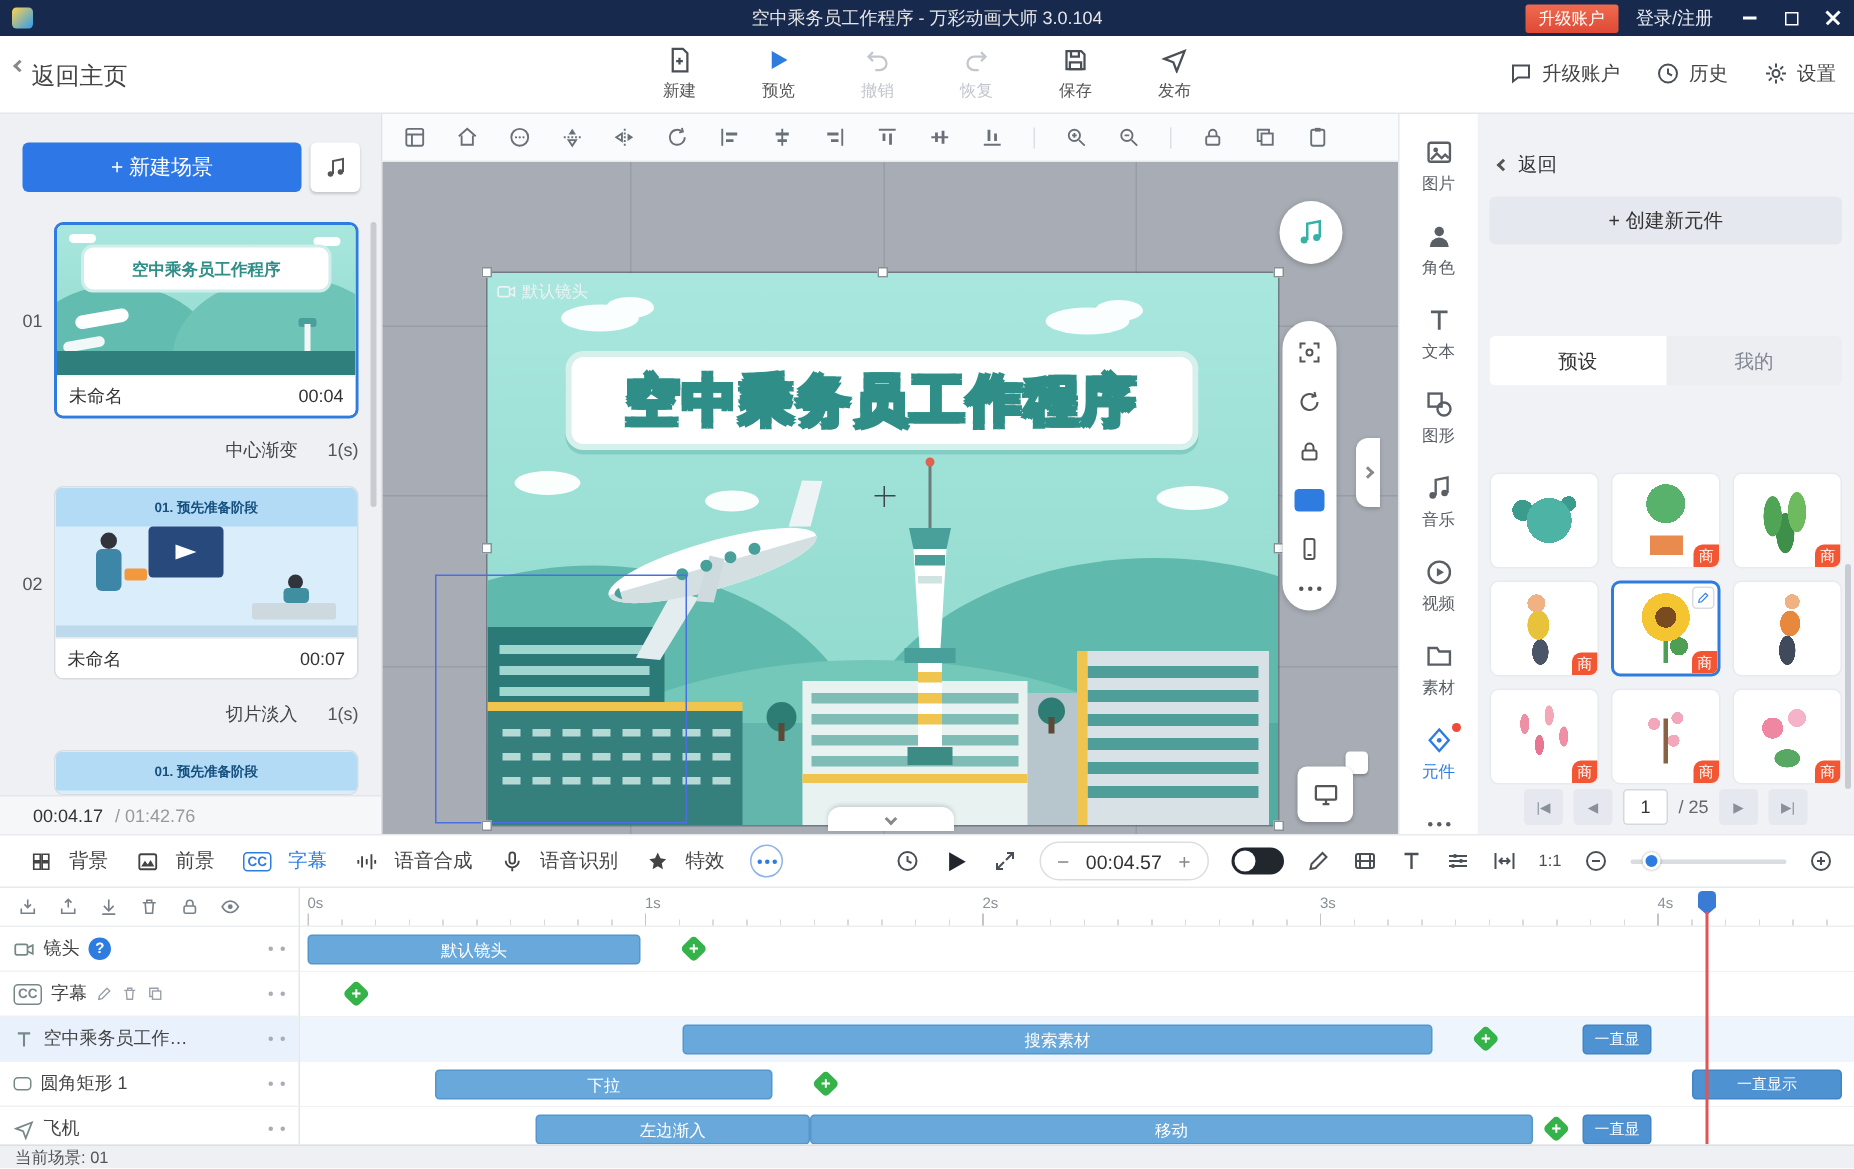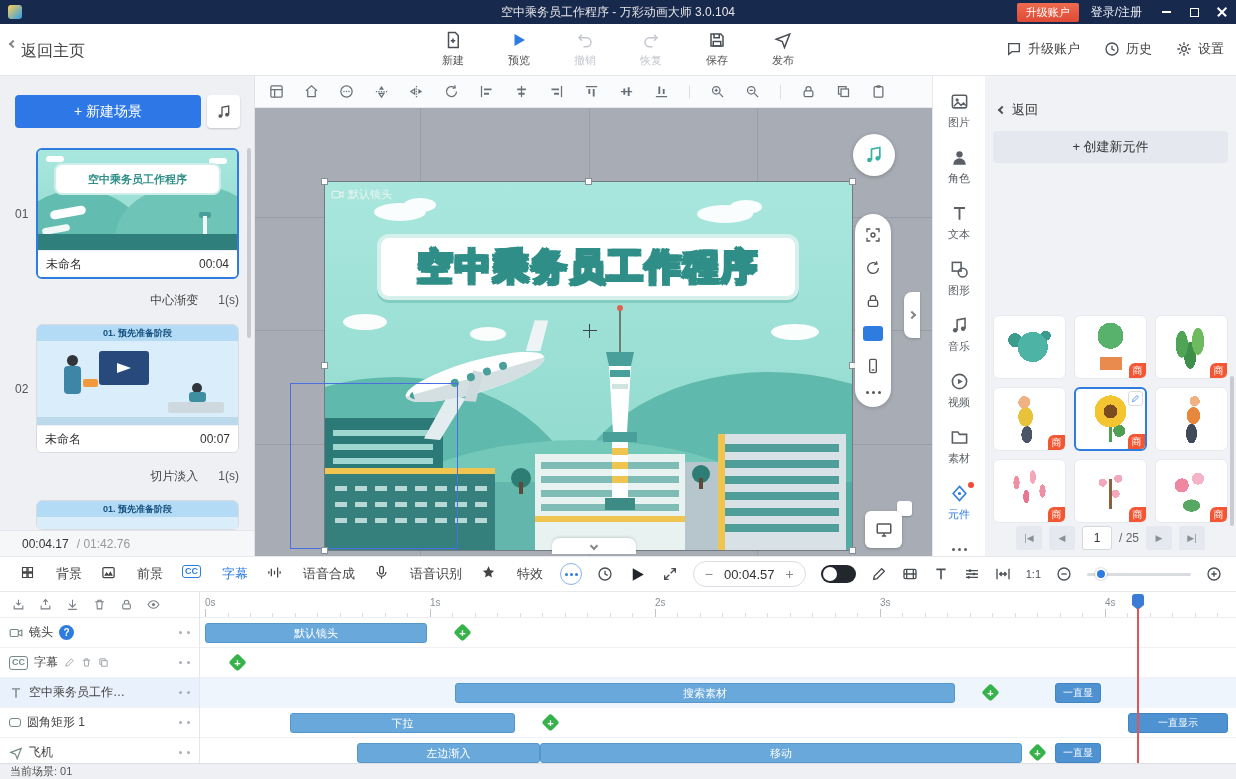--- a/index.html
+++ b/index.html
@@ -55,21 +55,21 @@
 .t1 .hillL{position:absolute;left:-24px;bottom:-40px;width:130px;height:100px;border-radius:50%;background:#63bcb0}
 .t1 .hillR{position:absolute;right:-28px;bottom:-44px;width:150px;height:110px;border-radius:50%;background:#6fc4b8}
 .t1 .band{position:absolute;left:0;bottom:0;width:100%;height:16px;background:#2f7f7d}
 .t1 .pill{position:absolute;left:16px;right:16px;top:13px;height:32px;background:#fff;border:2px solid #cdeeea;border-radius:8px;display:flex;align-items:center;justify-content:center;font-size:11px;font-weight:bold;color:#2f8f88;white-space:nowrap}
 .t1 .plane{position:absolute;width:36px;height:9px;border-radius:5px;background:#fff;transform:rotate(-10deg)}
 .t1 .p1{left:12px;top:58px}.t1 .p2{left:4px;top:76px;width:28px;height:7px;opacity:.9}
 .t1 .tower{position:absolute;right:30px;bottom:12px;width:4px;height:22px;background:#f2f7f6}
 .t1 .thead{position:absolute;right:26px;bottom:32px;width:12px;height:6px;background:#49a09a;border-radius:2px}
 .t1 .c{position:absolute;width:18px;height:6px;border-radius:3px;background:#fff}
 .t2x{background:#d9edfb}
-.strip2{position:absolute;top:0;left:0;right:0;height:16px;background:#b4dbf5;display:flex;align-items:center;justify-content:center;font-size:9px;font-weight:bold;color:#15507e}
+.strip2{position:absolute;top:0;left:0;right:0;height:26px;background:#b4dbf5;display:flex;align-items:center;justify-content:center;font-size:9px;font-weight:bold;color:#15507e}
 .t2 .screen{position:absolute;left:62px;top:26px;width:50px;height:34px;background:#27497b;border-radius:3px;display:flex;align-items:center;justify-content:center}
 .t2 .splane{width:0;height:0;border-left:14px solid #fff;border-top:5px solid transparent;border-bottom:5px solid transparent}
 .t2 .figLh{position:absolute;left:30px;top:30px;width:11px;height:11px;border-radius:50%;background:#32343c}
 .t2 .figLb{position:absolute;left:27px;top:41px;width:17px;height:28px;border-radius:4px;background:#3e86a8}
 .t2 .chip{position:absolute;left:46px;top:54px;width:15px;height:8px;background:#f2993e;border-radius:2px}
 .t2 .desk{position:absolute;right:14px;bottom:12px;width:56px;height:11px;background:#cdd8df;border-radius:2px}
 .t2 .figRh{position:absolute;right:36px;bottom:32px;width:10px;height:10px;border-radius:50%;background:#32343c}
 .t2 .figRb{position:absolute;right:32px;bottom:23px;width:17px;height:10px;border-radius:3px;background:#3f8fa0}
 .t2 .floor{position:absolute;bottom:0;left:0;right:0;height:8px;background:#bdd9ec}
 
@@ -138,21 +138,21 @@
 .a8{background-image:linear-gradient(#8a6242,#8a6242),radial-gradient(circle at 38% 35%,#f2a7bb 0 4px,transparent 4px),radial-gradient(circle at 62% 28%,#f2a7bb 0 4px,transparent 4px),radial-gradient(circle at 58% 55%,#f2a7bb 0 4px,transparent 4px);background-size:3px 30px,100% 100%,100% 100%,100% 100%;background-position:50% 62%,0 0,0 0,0 0}
 .a9{background-image:radial-gradient(circle at 35% 40%,#ef87a3 0 7px,transparent 7px),radial-gradient(circle at 60% 28%,#f6b2c6 0 6px,transparent 6px),radial-gradient(14px 10px at 50% 76%,#57a862 0 60%,transparent 62%)}
 .ap-pager{position:absolute;left:8px;top:450px;width:235px;display:flex;align-items:center;justify-content:center;gap:7px}
 .pg-btn{min-width:26px;height:24px;background:#e5e8ee;border-radius:3px;display:flex;align-items:center;justify-content:center;font-size:9px;color:#8a9098;padding:0 4px}
 .pg-input{width:30px;height:24px;background:#fff;border:1px solid #d5d9df;border-radius:3px;display:flex;align-items:center;justify-content:center;font-size:12px;color:#333}
 .pg-total{font-size:12px;color:#666}
 .ap-scroll{position:absolute;right:2px;top:300px;width:4px;height:150px;background:#c8ccd2;border-radius:2px}
 
 .control-bar{position:absolute;left:0;top:556px;width:1236px;height:36px;background:#fff;border-top:1px solid #e8eaee;border-bottom:1px solid #e8eaee;display:flex;align-items:center;z-index:6}
 .modes{display:flex;align-items:center;gap:3px;padding-left:12px}
-.mode{display:flex;align-items:flex-start;gap:21px;padding:4px 8px;font-size:13px;color:#444}
+.mode{display:flex;align-items:center;gap:11px;padding:4px 8px;font-size:13px;color:#444}
 .mode svg{width:15px;height:15px}
 .mode.active{color:#2e7ce0}
 .cc-badge{font-size:9px;font-weight:bold;border:1.5px solid currentColor;border-radius:3px;padding:0 2px;line-height:11px}
 .more-btn{width:22px;height:22px;border-radius:50%;border:1px solid #8ab4ea;display:flex;align-items:center;justify-content:center;margin-left:6px;gap:2px}
 .more-btn i{width:3px;height:3px;border-radius:50%;background:#2e7ce0}
 .cb-right{margin-left:auto;display:flex;align-items:center;gap:15px;padding-right:14px;color:#4a4f56}
 .cb-right svg{width:16px;height:16px}
 .cb-right .play svg{width:19px;height:19px;color:#22262c}
 .stepper{display:flex;align-items:center;height:26px;border:1px solid #dadde2;border-radius:14px;padding:0 11px;gap:11px;font-size:13px;color:#333}
 .st-btn{color:#888;font-size:14px;line-height:1}
@@ -839,20 +839,24 @@
         <span>更多</span>
       </div>
   </div>
 
   <div class="assets-panel">
     <div class="ap-back">
         <span class="chev chev-l" style="border-color:#555"></span>
         <span>返回</span>
       </div>
     <div class="ap-create">+ 创建新元件</div>
+    <div class="ap-tabs">
+      <div class="ap-tab active">预设</div>
+      <div class="ap-tab">我的</div>
+    </div>
     <div class="ap-grid">
       <div class="asset-cell">
           <div class="art a1"></div>
         </div>
       <div class="asset-cell">
           <div class="art a2"></div>
           <span class="badge">商</span>
         </div>
       <div class="asset-cell">
           <div class="art a3"></div>

